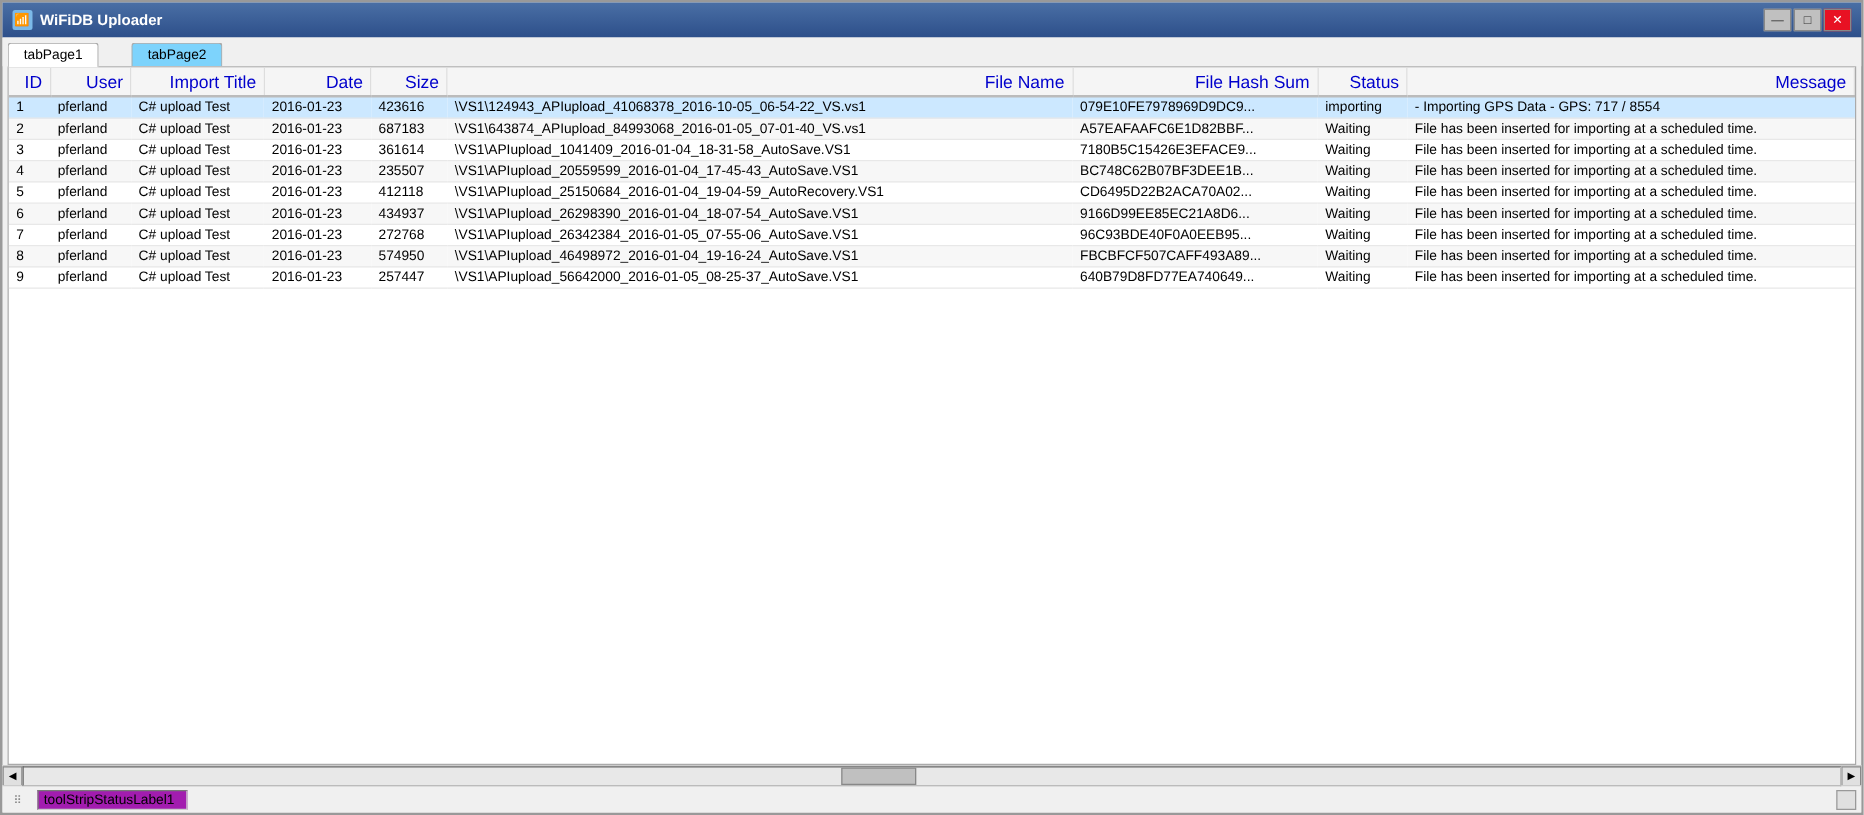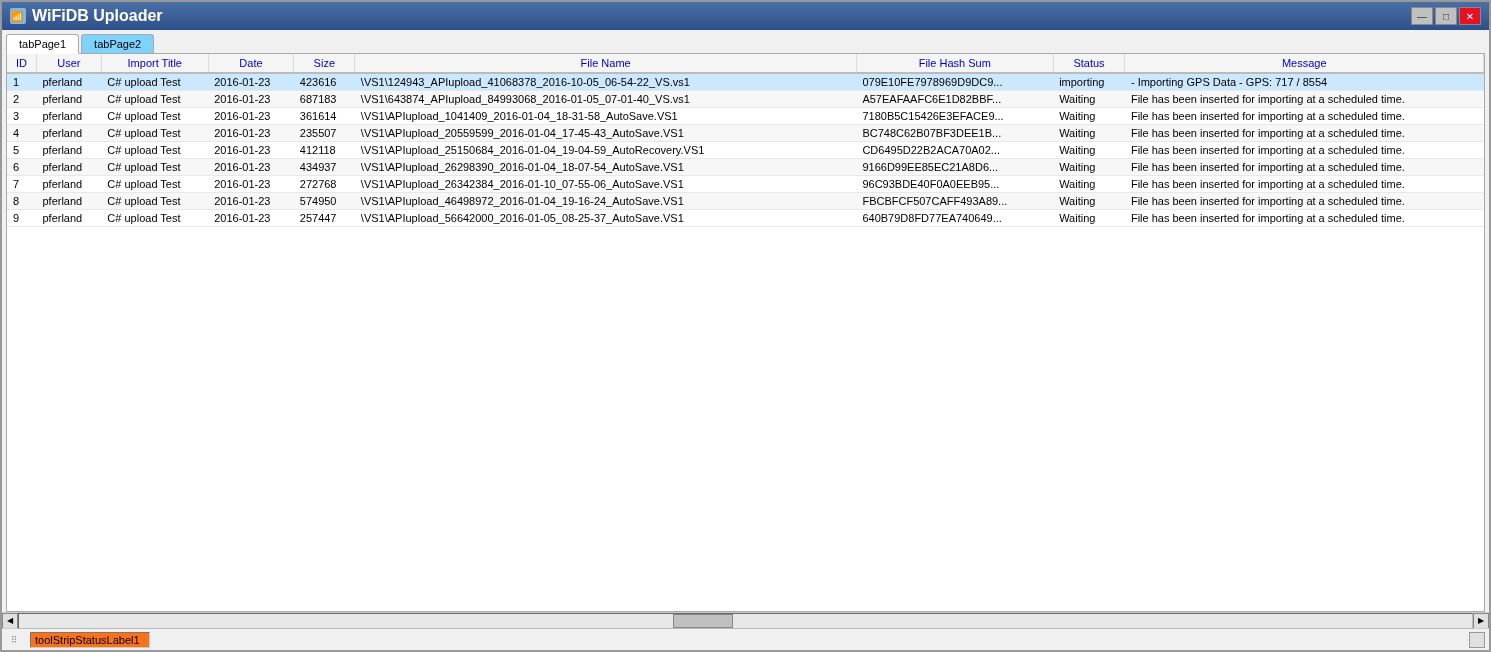--- a/index.html
+++ b/index.html
@@ -39,21 +39,21 @@
       background: #7cb9e8;
       border-radius: 2px;
       display: flex;
       align-items: center;
       justify-content: center;
       font-size: 10px;
       color: white;
     }
     .title-text {
       color: white;
-      font-size: 16px;
+      font-size: 12px;
       font-weight: bold;
     }
     .title-buttons {
       display: flex;
       gap: 2px;
     }
     .title-btn {
       width: 22px;
       height: 18px;
       background: #c0c0c0;
@@ -83,20 +83,21 @@
       cursor: pointer;
       font-size: 12px;
       color: #000;
     }
     .tab-bar {
       background: #f0f0f0;
       display: flex;
       align-items: flex-end;
       padding: 4px 4px 0 4px;
       flex-shrink: 0;
+      gap: 24px;
     }
     .tab {
       padding: 3px 12px;
       border: 1px solid #aaa;
       cursor: pointer;
       font-size: 11px;
       background: #7dd3fc;
       border-bottom: none;
       margin-right: 2px;
       border-radius: 3px 3px 0 0;
@@ -123,28 +124,28 @@
     table {
       width: 100%;
       border-collapse: collapse;
       font-size: 11px;
       min-width: 1400px;
     }
     thead tr {
       background: #f5f5f5;
     }
     th {
-      text-align: center;
+      text-align: right;
       padding: 3px 6px;
       border-right: 1px solid #ddd;
       border-bottom: 2px solid #bbb;
       font-weight: normal;
       color: #0000cc;
       white-space: nowrap;
-      font-size: 11px;
+      font-size: 14px;
     }
     td {
       padding: 2px 6px;
       border-bottom: 1px solid #e8e8e8;
       white-space: nowrap;
       font-size: 11px;
     }
     tr:nth-child(odd) td {
       background: #ffffff;
     }
@@ -176,21 +177,21 @@
       margin-right: 4px;
       display: flex;
       align-items: center;
       justify-content: center;
       color: #888;
       font-size: 9px;
     }
     .status-panel {
       height: 16px;
       border: 1px inset #ccc;
-      background: #f97316;
+      background: #a21caf;
       padding: 1px 4px;
       font-size: 11px;
       min-width: 120px;
     }
     .scrollbar-h {
       height: 16px;
       background: #f0f0f0;
       border-top: 1px solid #ccc;
       display: flex;
       align-items: center;
@@ -329,21 +330,21 @@
               <td>9166D99EE85EC21A8D6...</td>
               <td class="status-waiting">Waiting</td>
               <td>File has been inserted for importing at a scheduled time.</td>
             </tr>
             <tr>
               <td>7</td>
               <td>pferland</td>
               <td>C# upload Test</td>
               <td>2016-01-23</td>
               <td>272768</td>
-              <td>\VS1\APIupload_26342384_2016-01-10_07-55-06_AutoSave.VS1</td>
+              <td>\VS1\APIupload_26342384_2016-01-05_07-55-06_AutoSave.VS1</td>
               <td>96C93BDE40F0A0EEB95...</td>
               <td class="status-waiting">Waiting</td>
               <td>File has been inserted for importing at a scheduled time.</td>
             </tr>
             <tr>
               <td>8</td>
               <td>pferland</td>
               <td>C# upload Test</td>
               <td>2016-01-23</td>
               <td>574950</td>

